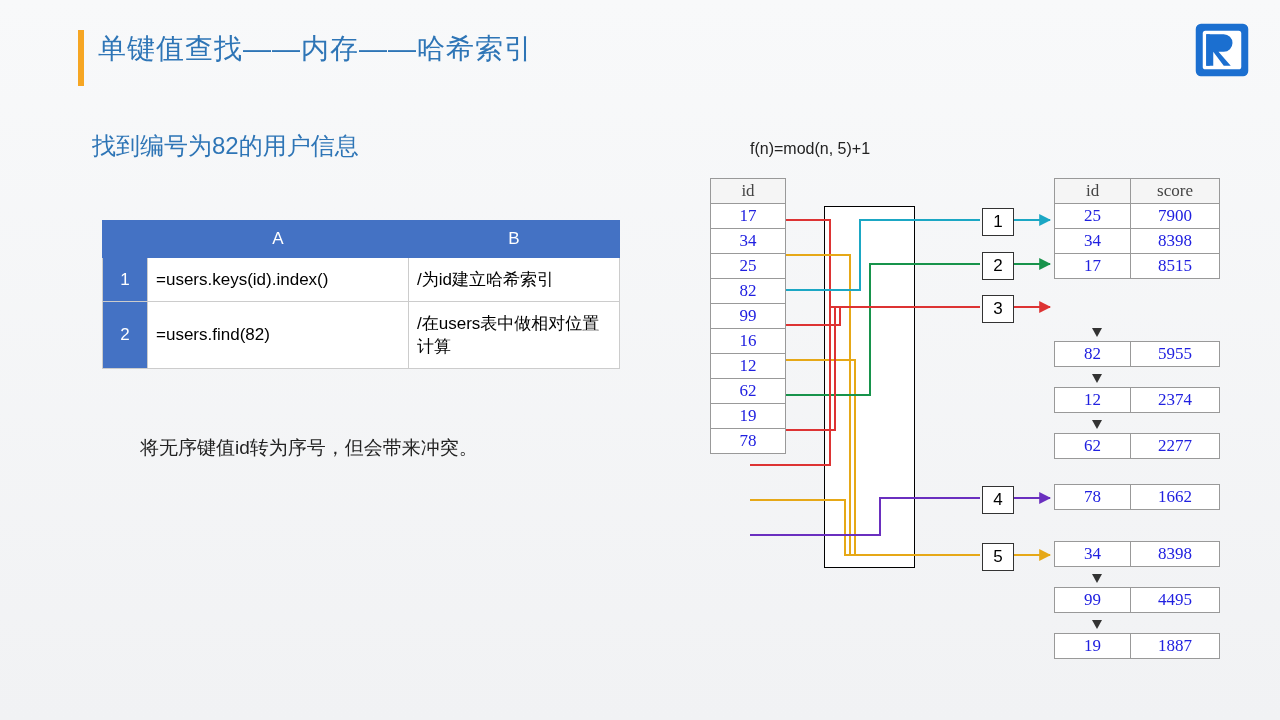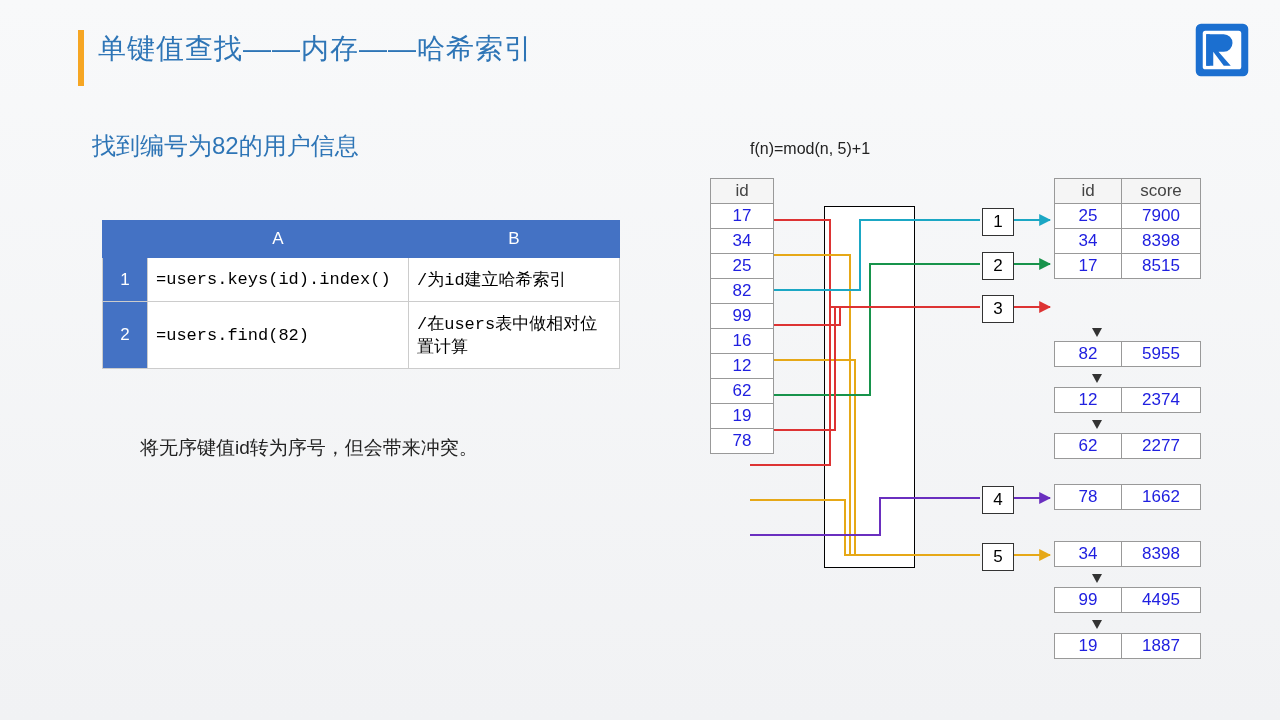--- a/index.html
+++ b/index.html
@@ -7,31 +7,31 @@
   .title-bar{position:absolute;left:78px;top:30px;width:6px;height:56px;background:#f6a623}
   .title{position:absolute;left:98px;top:30px;font-size:28px;color:#2e75b6;letter-spacing:1px}
   .subtitle{position:absolute;left:92px;top:130px;font-size:24px;color:#2e75b6}
   .code-table{position:absolute;left:102px;top:220px;border-collapse:collapse;font-size:17px}
   .code-table th{background:#4472c4;color:#fff;font-weight:normal;border:1px solid #4472c4;text-align:center;padding:8px 0}
   .code-table th.corner{width:28px;background:#4472c4}
   .code-table th.colA{width:260px}
   .code-table th.colB{width:210px}
   .code-table td{border:1px solid #ccc;padding:10px 8px;background:#fff}
   .code-table td.rownum{background:#4472c4;color:#fff;text-align:center;width:28px}
-  .code-mono{font-family:Liberation Mono, monospace}
+  .code-mono{font-family:Liberation Sans, sans-serif}
   .body-text{position:absolute;left:102px;font-size:19px;color:#222;line-height:1.9}
   .body1{top:430px;text-indent:2em}
   .body2{top:484px;width:540px}
   .indent{text-indent:2em;display:block}
   
   .diagram{position:absolute;left:700px;top:140px;width:520px;height:540px}
   .fn{position:absolute;left:50px;top:0;font-size:16px;color:#222}
-  .mini-table{position:absolute;border-collapse:collapse;font-family:Liberation Sans, sans-serif}
+  .mini-table{position:absolute;border-collapse:collapse;font-family:Liberation Serif, serif}
   .mini-table th{background:#f5f5f5;color:#444;font-weight:normal;border:1px solid #999;padding:2px 6px;font-size:17px;text-align:center}
-  .mini-table td{border:1px solid #999;padding:2px 16px;font-size:17px;color:#2020e0;background:#fff;text-align:center}
+  .mini-table td{border:1px solid #999;padding:2px 22px;font-size:17px;color:#2020e0;background:#fff;text-align:center}
   .id-table{left:10px;top:38px}
   .id-table th{width:30px}
   .id-table td{width:30px}
   .res-table{left:354px;top:38px}
   .res-table th,.res-table td{width:34px}
   .res-table th.score,.res-table td.score{width:46px}
   .bucket-box{position:absolute;border:1px solid #333;background:#fff;width:30px;text-align:center;font-size:17px;padding:3px 0;color:#000}
   .mid-rect1{position:absolute;left:124px;top:66px;width:45px;height:360px;border:1px solid #000;background:#fff}
   .mid-rect2{position:absolute;left:169px;top:66px;width:45px;height:360px;border:1px solid #000;border-left:none;background:#fff}
   .arrow-down{position:absolute;width:0;height:0;border-left:5px solid transparent;border-right:5px solid transparent;border-top:9px solid #333}

